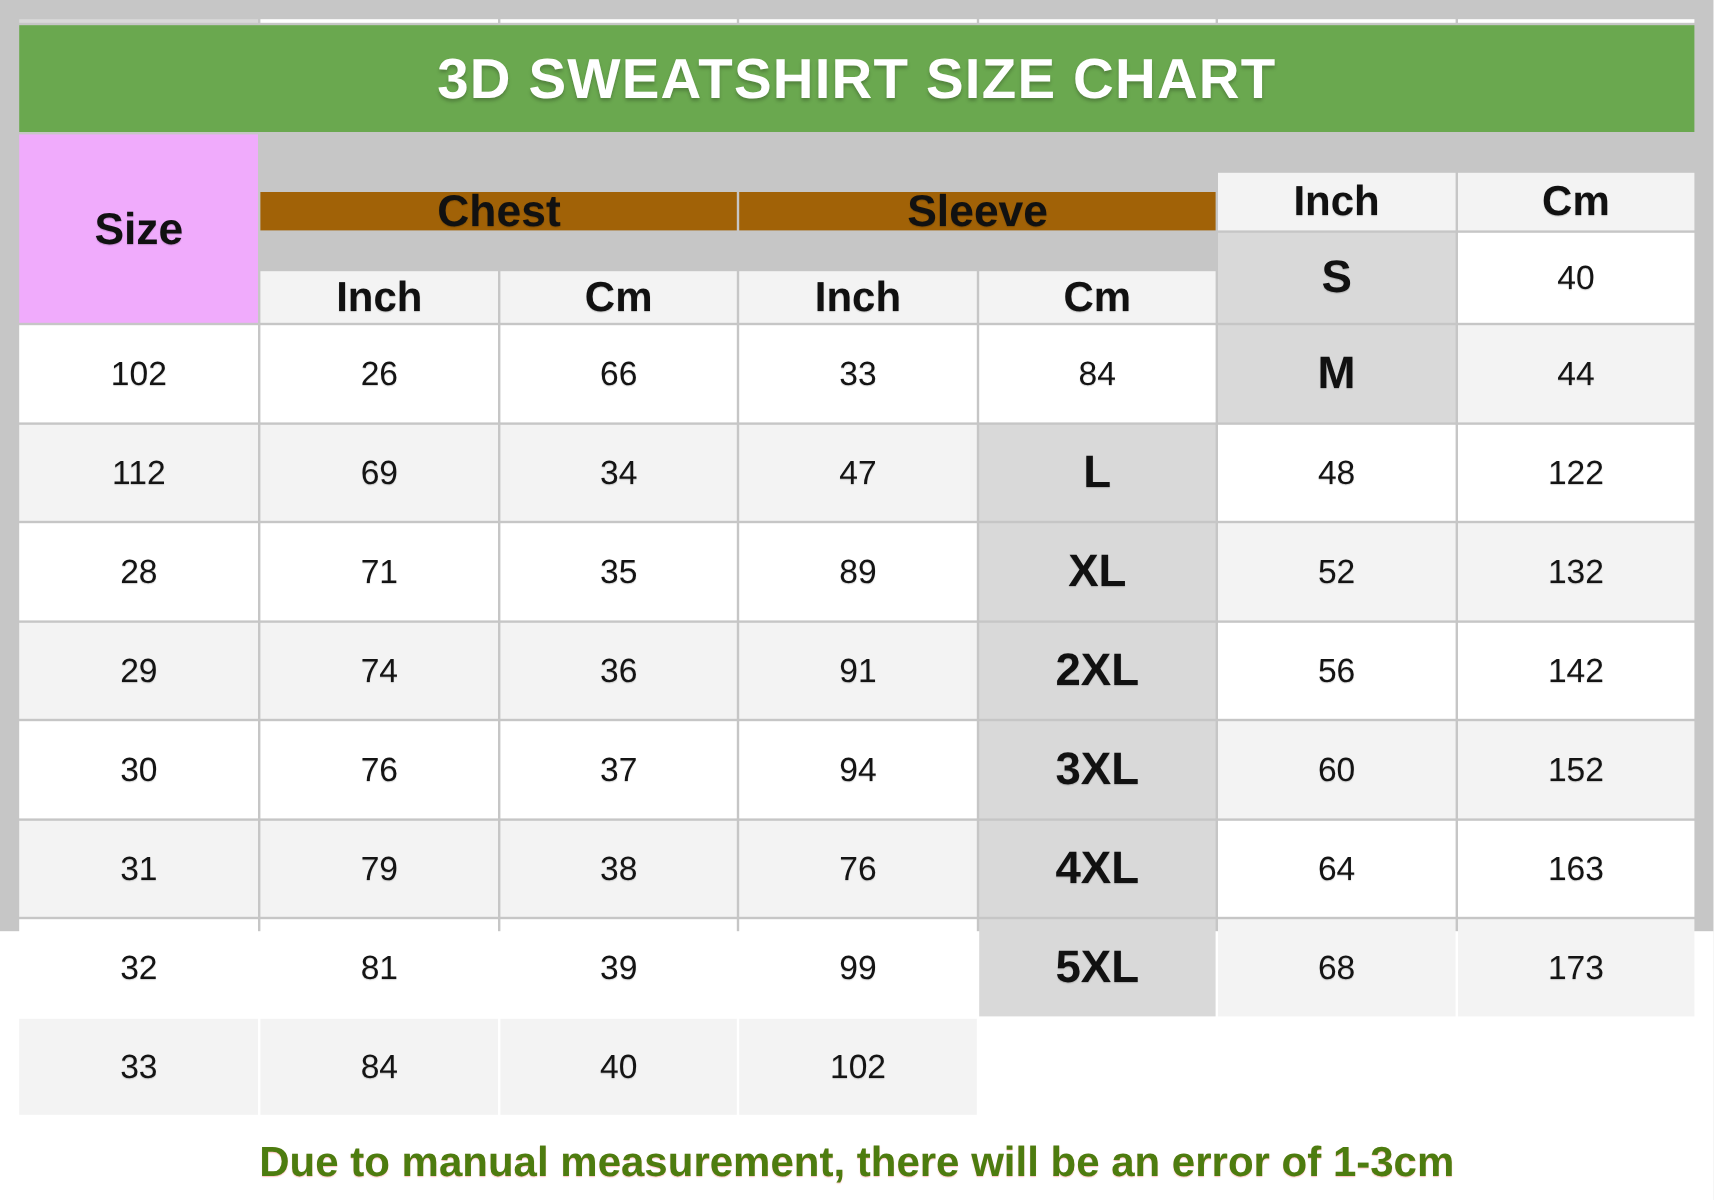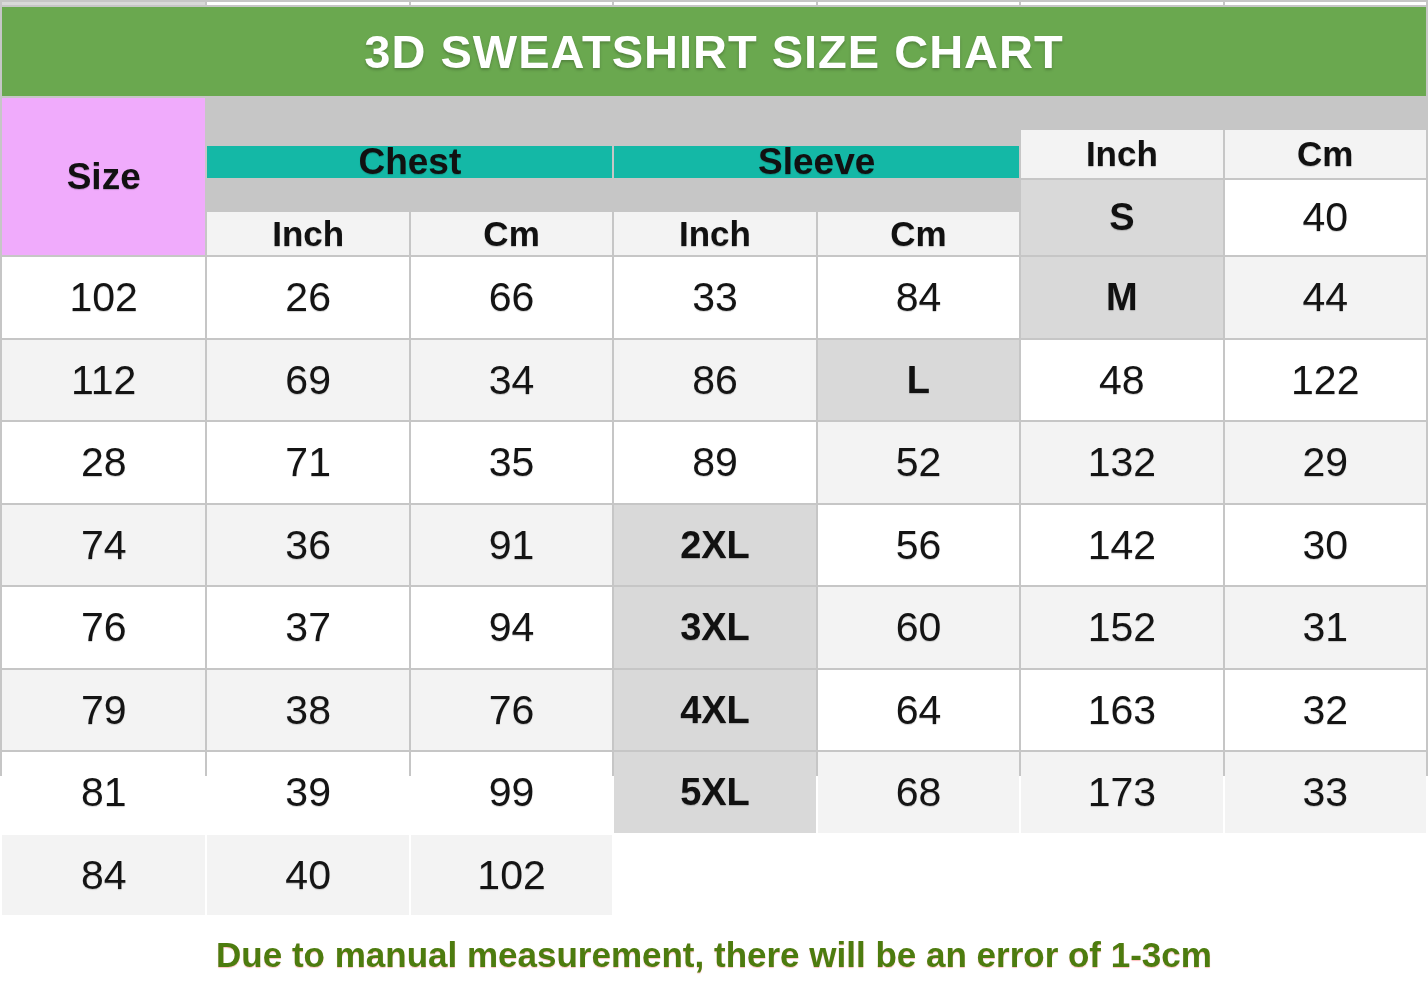--- a/index.html
+++ b/index.html
@@ -2,21 +2,21 @@
 <html><head>
 <meta charset="utf-8">
 <style>
   html, body { margin: 0; padding: 0; background: #ffffff; }
   body { width: 1428px; height: 1000px; font-family: "Liberation Sans", sans-serif; }
 
   .chart {
     box-sizing: border-box;
     width: 1428px; height: 776px;
     background: #c6c6c6;            
-    padding: 2px;
+    padding: 16px;
     display: grid;
     grid-template-columns: 1.01fr repeat(6, 1fr);
     grid-template-rows: 3px 89px 80px 75px 81px 80px 81px 80px 81px 80px 81px 80px 76px auto;
     gap: 2px;
   }
 
   .cell {
     background: #ffffff;
     display: flex;
     align-items: center;
@@ -41,21 +41,21 @@
     grid-row: span 2;
     background: #f0abfc;
     font-size: 37px;
     font-weight: bold;
     color: #111;
     text-shadow: 0 1px 1px rgba(0,0,0,0.2);
   }
 
   .group-head {
     grid-column: span 2;
-    background: #14b8a6;
+    background: #a16207;
     font-size: 37px;
     font-weight: bold;
     color: #111;
     text-shadow: 0 1px 1px rgba(0,0,0,0.2);
     margin-top: 48px;
   }
 
   .unit-head {
     background: #f3f3f3;
     font-size: 35px;
@@ -66,21 +66,21 @@
   }
 
   .row-label {
     background: #d9d9d9;
     font-size: 38px;
     font-weight: bold;
     color: #111;
     text-shadow: 0 1px 1px rgba(0,0,0,0.2);
   }
 
-  .val { font-size: 41px; color: #141414; text-shadow: 0 1px 1px rgba(0,0,0,0.18); }
+  .val { font-size: 28px; color: #141414; text-shadow: 0 1px 1px rgba(0,0,0,0.18); }
   .val.even { background: #ffffff; }
   .val.odd  { background: #f3f3f3; }
 
   .note-row {
     grid-column: 1 / -1;
     background: #ffffff;
     color: #4d7c0f;
     font-size: 35px;
     font-weight: bold;
     text-shadow: 0 1px 1px rgba(255,0,0,0.25);
@@ -118,30 +118,31 @@
   <div class="cell val even">26</div>
   <div class="cell val even">66</div>
   <div class="cell val even">33</div>
   <div class="cell val even">84</div>
 
   <div class="cell row-label">M</div>
   <div class="cell val odd">44</div>
   <div class="cell val odd">112</div>
   <div class="cell val odd">69</div>
   <div class="cell val odd">34</div>
-  <div class="cell val odd">86</div>
+  <div class="cell val odd">47</div>
 
   <div class="cell row-label">L</div>
   <div class="cell val even">48</div>
   <div class="cell val even">122</div>
   <div class="cell val even">28</div>
   <div class="cell val even">71</div>
   <div class="cell val even">35</div>
   <div class="cell val even">89</div>
 
+  <div class="cell row-label">XL</div>
   <div class="cell val odd">52</div>
   <div class="cell val odd">132</div>
   <div class="cell val odd">29</div>
   <div class="cell val odd">74</div>
   <div class="cell val odd">36</div>
   <div class="cell val odd">91</div>
 
   <div class="cell row-label">2XL</div>
   <div class="cell val even">56</div>
   <div class="cell val even">142</div>

